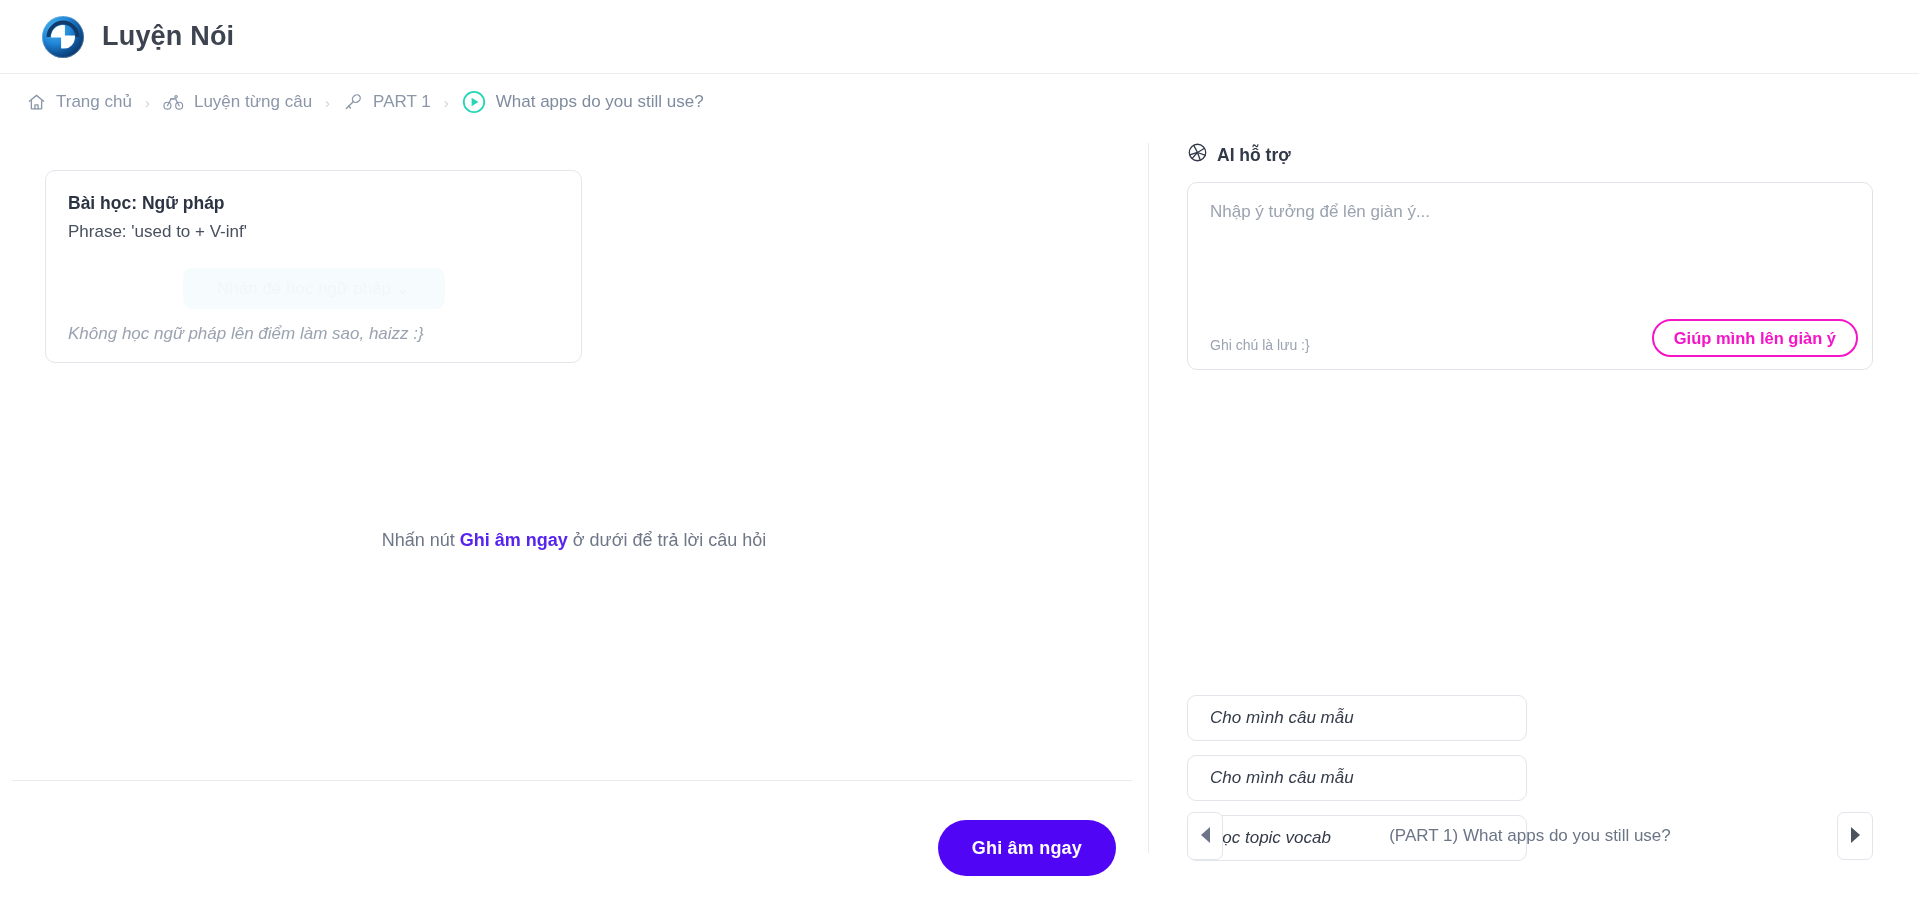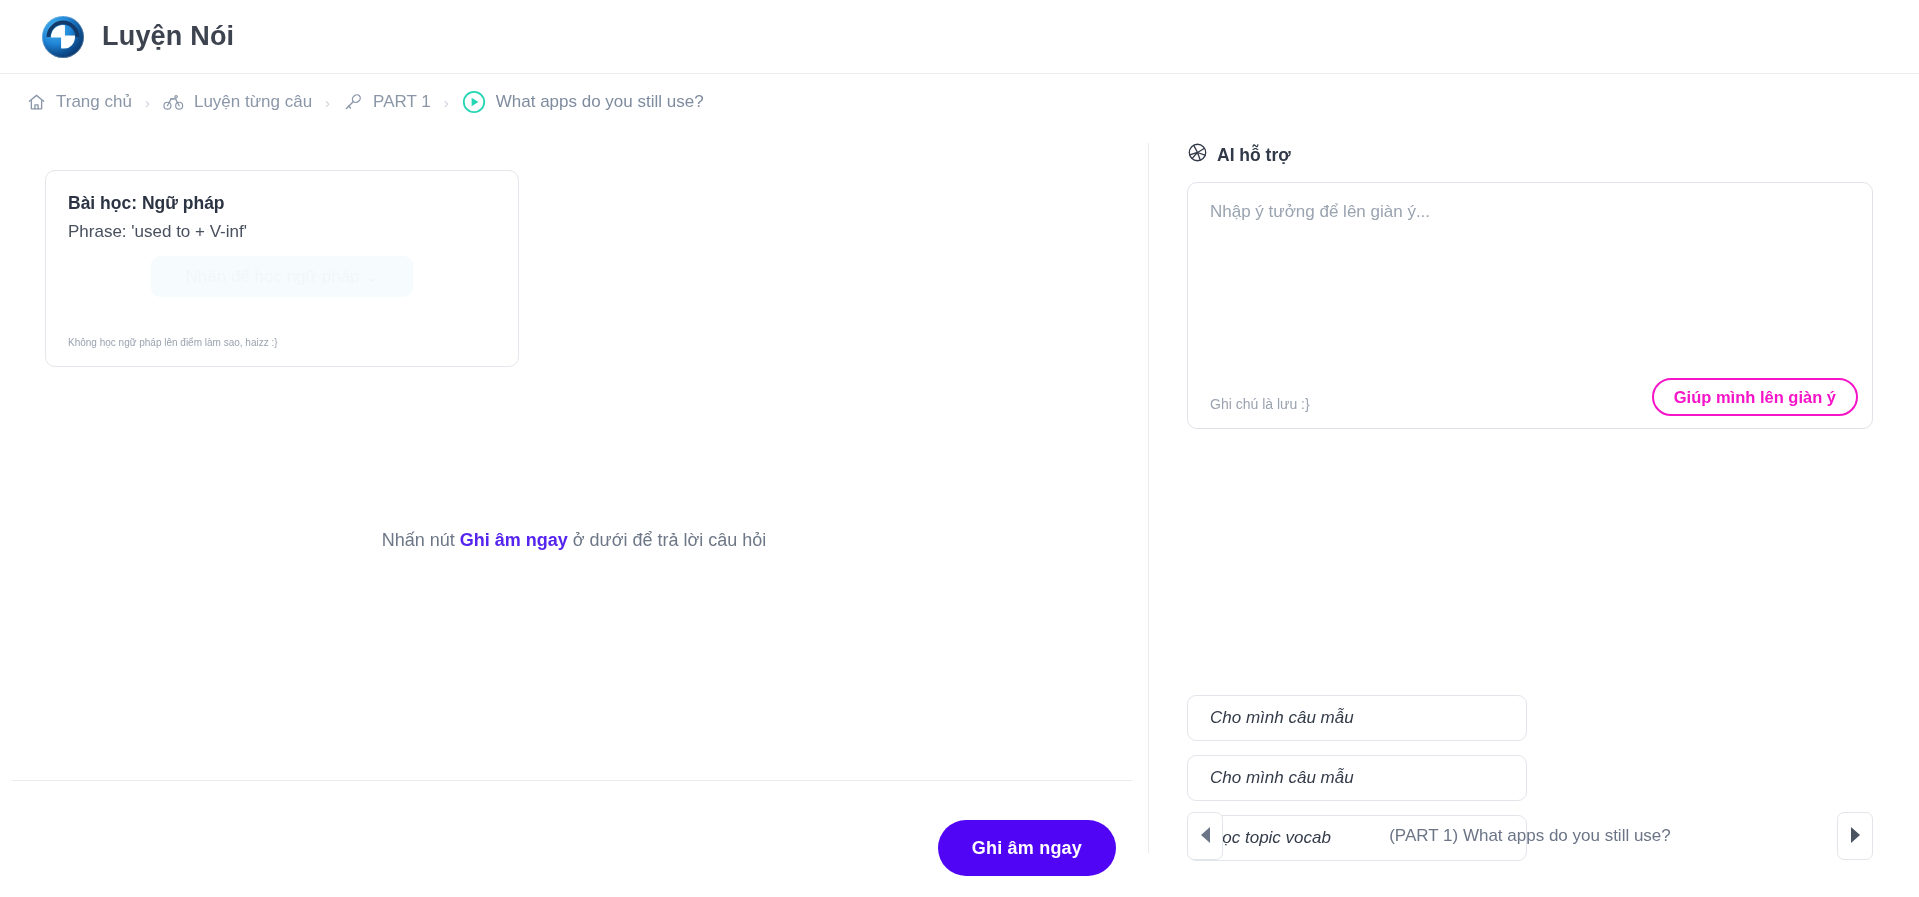--- a/index.html
+++ b/index.html
@@ -108,55 +108,56 @@
   }
   .right-pane {
     flex: 1;
     padding: 12px 46px 0 38px;
     position: relative;
   }
 
   
   .grammar-card {
     margin: 40px 0 0 33px;
-    width: 474px;
+    width: 537px;
     border: 1px solid #e3e6ea;
     border-radius: 10px;
     padding: 22px 22px 18px 22px;
     background: #fff;
   }
   .grammar-title {
     font-size: 17.5px;
     font-weight: 700;
     color: #2c3444;
     margin-bottom: 8px;
   }
   .grammar-phrase {
     font-size: 17px;
     color: #48505e;
-    margin-bottom: 14px;
+    margin-bottom: 26px;
   }
   .grammar-cta {
     display: block;
     margin: 0 auto;
     width: 262px;
     text-align: center;
     background: #f6fbfd;
     color: #f0f7fb;
     border: none;
     border-radius: 9px;
     padding: 10px 0;
     font-size: 17px;
     font-family: inherit;
     cursor: pointer;
   }
   .grammar-note {
-    margin-top: 40px;
-    font-size: 10px;
+    margin-top: 15px;
+    font-size: 17px;
     color: #9aa3b0;
+    font-style: italic;
   }
 
   
   .center-prompt {
     position: absolute;
     left: 0;
     right: 0;
     top: 400px;
     text-align: center;
     font-size: 18px;
@@ -201,21 +202,21 @@
     align-items: center;
     gap: 9px;
     font-size: 17.5px;
     font-weight: 700;
     color: #323a49;
     margin-bottom: 14px;
   }
   .ai-box {
     border: 1px solid #dfe3e8;
     border-radius: 10px;
-    height: 247px;
+    height: 188px;
     position: relative;
     padding: 19px 22px;
     background: #fff;
   }
   .ai-placeholder {
     font-size: 17px;
     color: #9aa3b0;
   }
   .ai-footnote {
     position: absolute;

